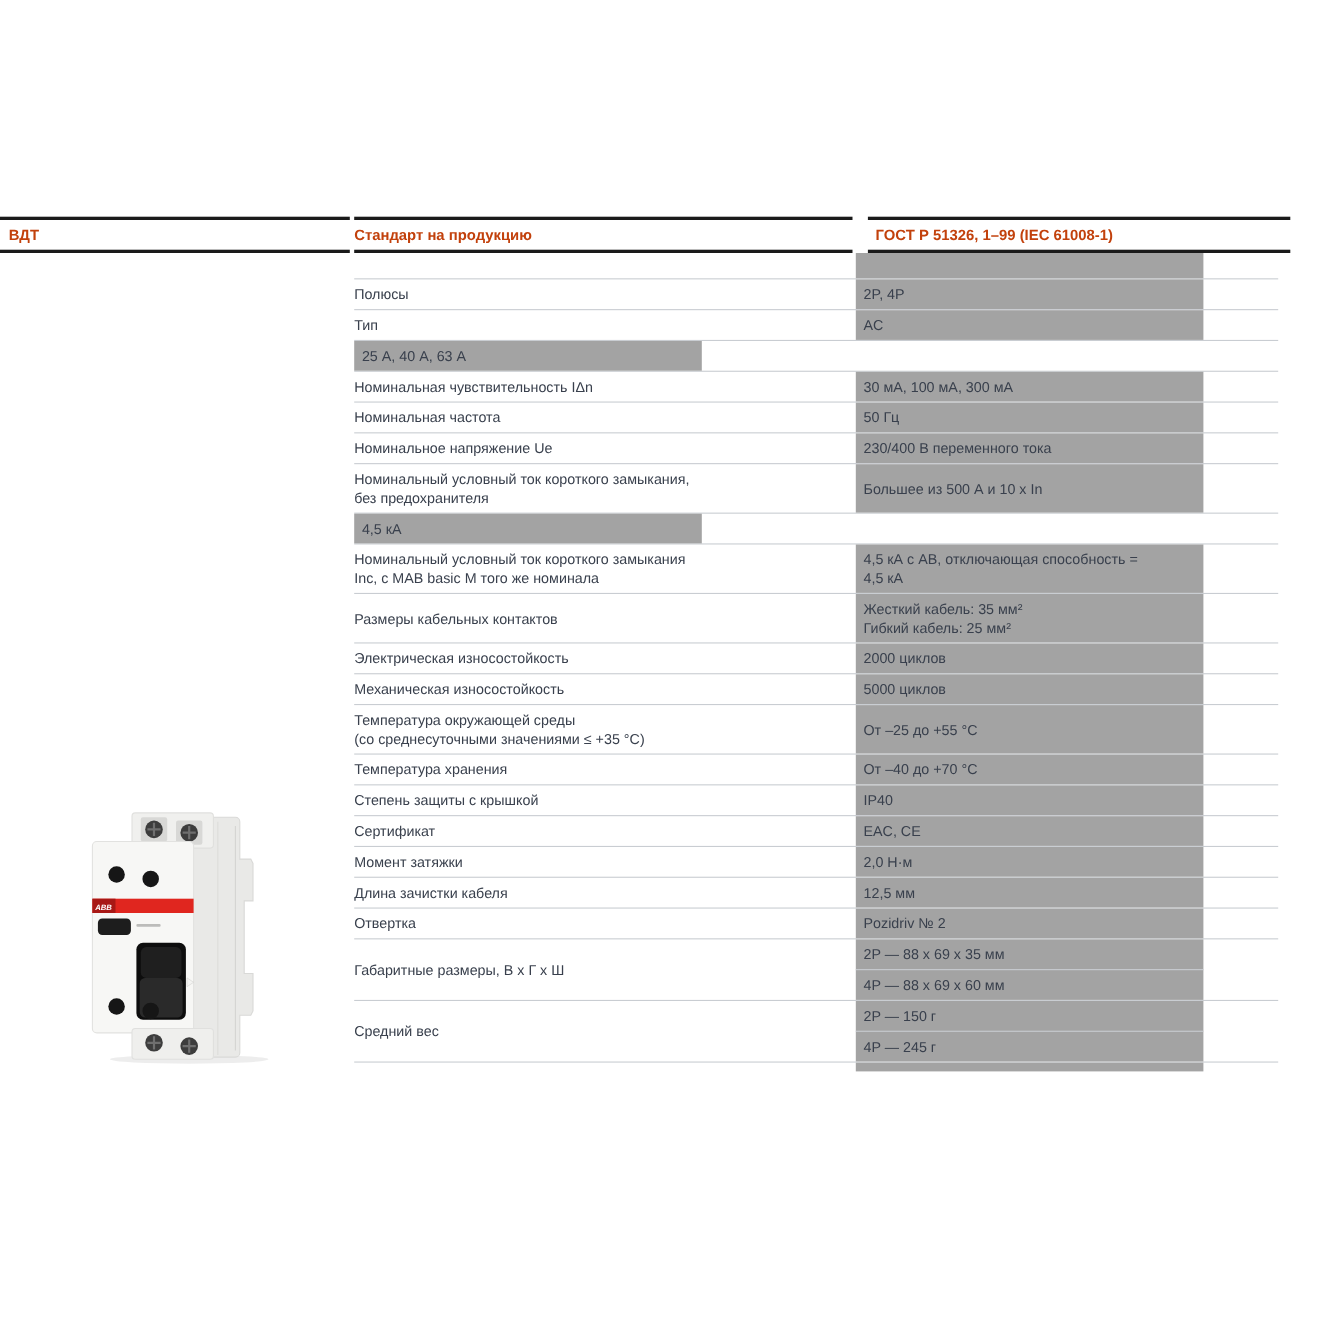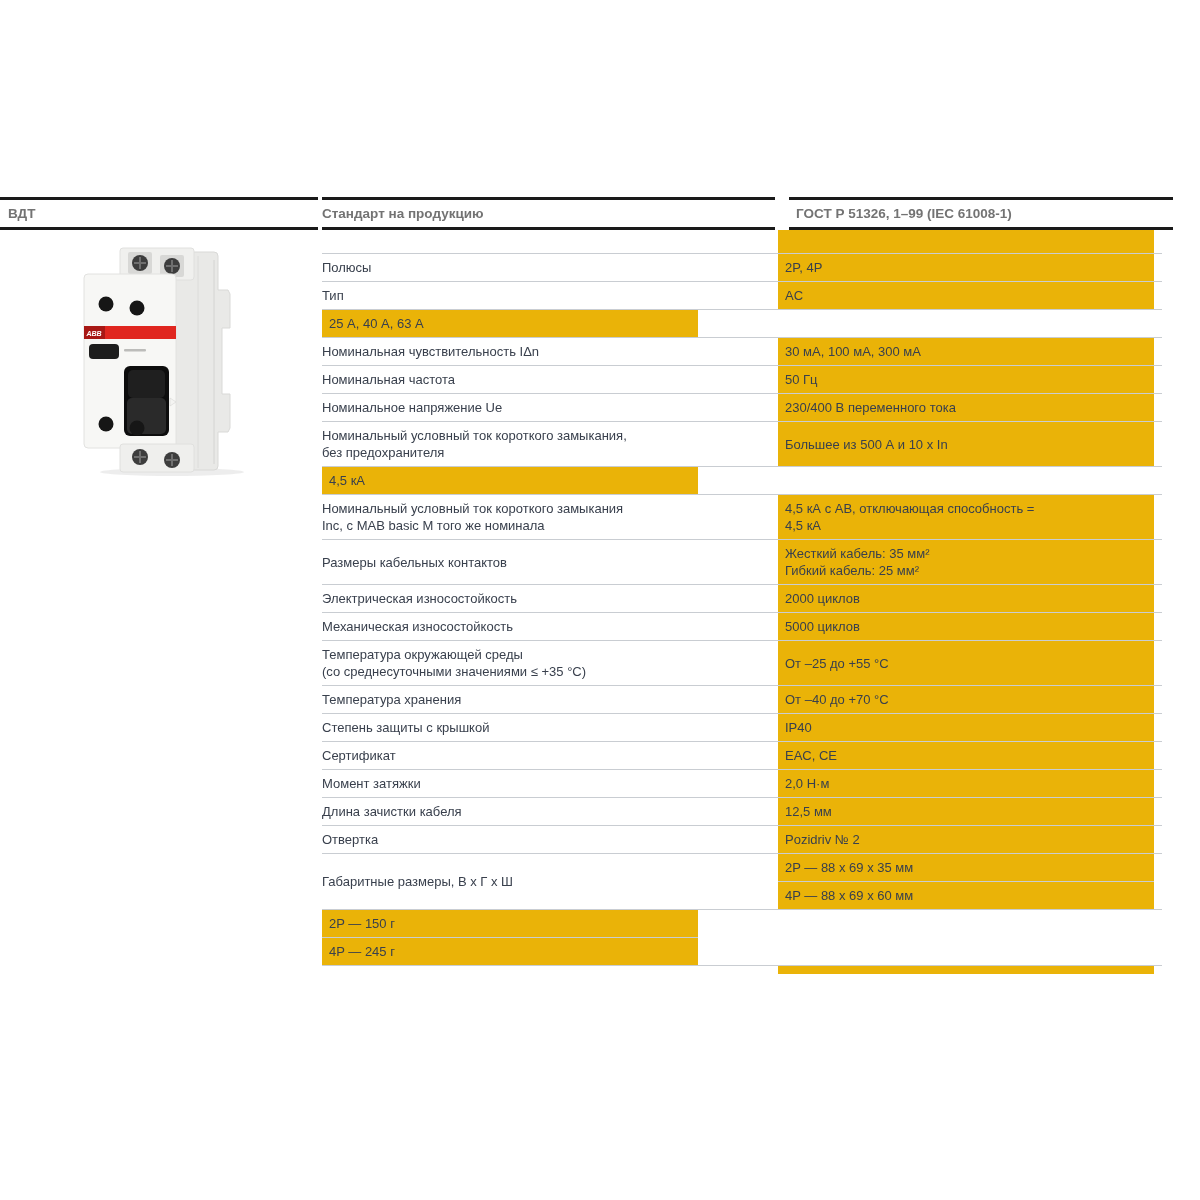--- a/index.html
+++ b/index.html
@@ -9,41 +9,41 @@
     color:#39404d;
   }
   .sheet { position:relative; width:1200px; height:1200px; background:#ffffff; }
 
   
   .header-band { display:flex; margin-top:197px; }
   .hcell {
     box-sizing:border-box; height:33px;
     border-top:3px solid #1a1a1a; border-bottom:3px solid #1a1a1a;
     font-size:13.5px; font-weight:bold; line-height:14px;
-    padding-top:7px; color:#737373;
+    padding-top:7px; color:#c2410c;
   }
   .hc-left  { width:318px; margin-right:4px; padding-left:8px; }
   .hc-mid   { width:453px; margin-right:3px; }
   .hc-right { width:384px; padding-left:7px;margin-left:11px; }
 
   
-  .body-band { display:flex; align-items:flex-start; }
+  .body-band { display:flex; align-items:flex-end; }
   .left-col { width:322px; box-sizing:border-box; }
   .product-wrap { margin:16px 0 0 80px; width:180px; }
 
   .spec-table { width:840px; }
   .srow { display:flex; box-sizing:border-box; border-bottom:1px solid #c9cdd2; }
   .p-cell {
     width:456px; box-sizing:border-box;
     padding:5px 12px 5px 0;
     font-size:13px; line-height:17px; white-space:pre-line;
     display:flex; align-items:center;
   }
   .v-cell {
-    width:376px; box-sizing:border-box; background:#eab308;
+    width:316px; box-sizing:border-box; background:#a3a3a3;
     display:flex; flex-direction:column; justify-content:center;
   }
   .v-line {
     padding:5px 8px 5px 7px;
     font-size:13px; line-height:17px; white-space:pre-line;
   }
   .v-line + .v-line { border-top:1px solid #c9cdd2; }
   .srow.spacer { height:24px; }
   .srow.end-strip { height:8px; border-bottom:none; }
 </style>
@@ -237,20 +237,21 @@
           </div>
         </div>
         <div class="srow">
           <div class="p-cell">Габаритные размеры, В х Г х Ш</div>
           <div class="v-cell">
             <div class="v-line">2P — 88 x 69 x 35 мм</div>
             <div class="v-line">4P — 88 x 69 x 60 мм</div>
           </div>
         </div>
         <div class="srow">
+          <div class="p-cell">Средний вес</div>
           <div class="v-cell">
             <div class="v-line">2P — 150 г</div>
             <div class="v-line">4P — 245 г</div>
           </div>
         </div>
         <div class="srow end-strip">
           <div class="p-cell"></div>
           <div class="v-cell"></div>
         </div>
       </div>

